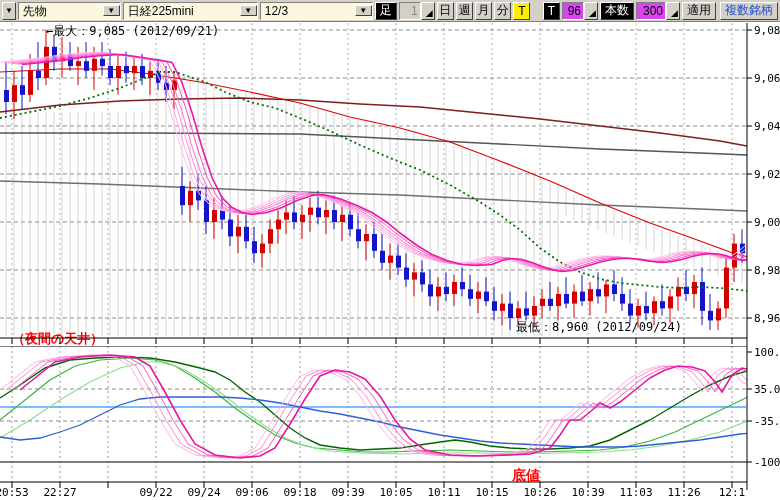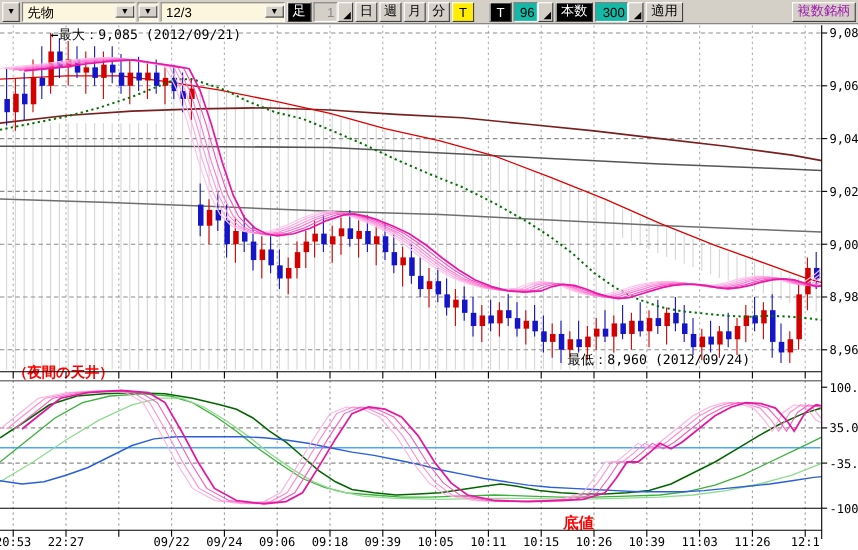--- a/index.html
+++ b/index.html
@@ -14,26 +14,26 @@
   .combo-field{padding:1px 4px 0 4px;white-space:nowrap;overflow:hidden;}
   .dd{width:15px;background:#d4d0c8;border:1px solid;border-color:#ffffff #404040 #404040 #ffffff;
     font-size:8px;display:flex;align-items:center;justify-content:center;color:#000;}
   .btn{height:18px;background:#d4d0c8;border:1px solid;border-color:#ffffff #404040 #404040 #ffffff;
     padding:0 4px;font-size:12px;display:flex;align-items:center;justify-content:center;
     box-sizing:border-box;white-space:nowrap;cursor:default;}
   .btn.sq{width:20px;padding:0;}
   .black{background:#000000;color:#ffffff;}
   .yellow{background:#ffec00;color:#000000;}
   .spin{display:flex;height:18px;box-sizing:border-box;}
-  .spin-val{border:1px solid;border-color:#808080 #ffffff #ffffff #808080;background:#14b8a6;
+  .spin-val{border:1px solid;border-color:#808080 #ffffff #ffffff #808080;background:#d946ef;
     padding:1px 2px 0 2px;min-width:22px;text-align:right;box-sizing:border-box;}
   .spin-val.dis{background:#d4d0c8;color:#8a8a8a;}
   .spin-btn{width:14px;background:#d4d0c8;border:1px solid;border-color:#ffffff #404040 #404040 #ffffff;
     font-size:9px;display:flex;align-items:flex-end;justify-content:flex-end;padding:0 1px 1px 0;box-sizing:border-box;}
-  .disabled{color:#a21caf;}
+  .disabled{color:#1d4ed8;}
   .spacer{flex:1;}
   .w-type{width:76px}.w-inst{width:108px}.w-contract{width:86px}
 </style>
 </head>
 <body>
 
 <svg id="chart" width="780" height="500">
     <defs>
       <clipPath id="p1">
         <rect x="0" y="23" width="747" height="315"></rect>
@@ -470,20 +470,21 @@
     <text x="754" y="466" fill="#000" font-size="11" font-family="&quot;DejaVu Sans Mono&quot;,&quot;Liberation Mono&quot;,monospace">-100.00</text>
   </svg>
 
 <div class="toolbar">
   <button class="btn sq" style="width:16px;font-size:8px">▼</button>
   <div class="combo">
     <span class="combo-field w-type">先物</span>
     <span class="dd">▼</span>
   </div>
   <div class="combo">
+    <span class="combo-field w-inst">日経225mini</span>
     <span class="dd">▼</span>
   </div>
   <div class="combo">
     <span class="combo-field w-contract">12/3</span>
     <span class="dd">▼</span>
   </div>
   <button class="btn black">足</button>
   <span class="spin">
     <span class="spin-val dis">1</span>
     <span class="spin-btn">◢</span>

